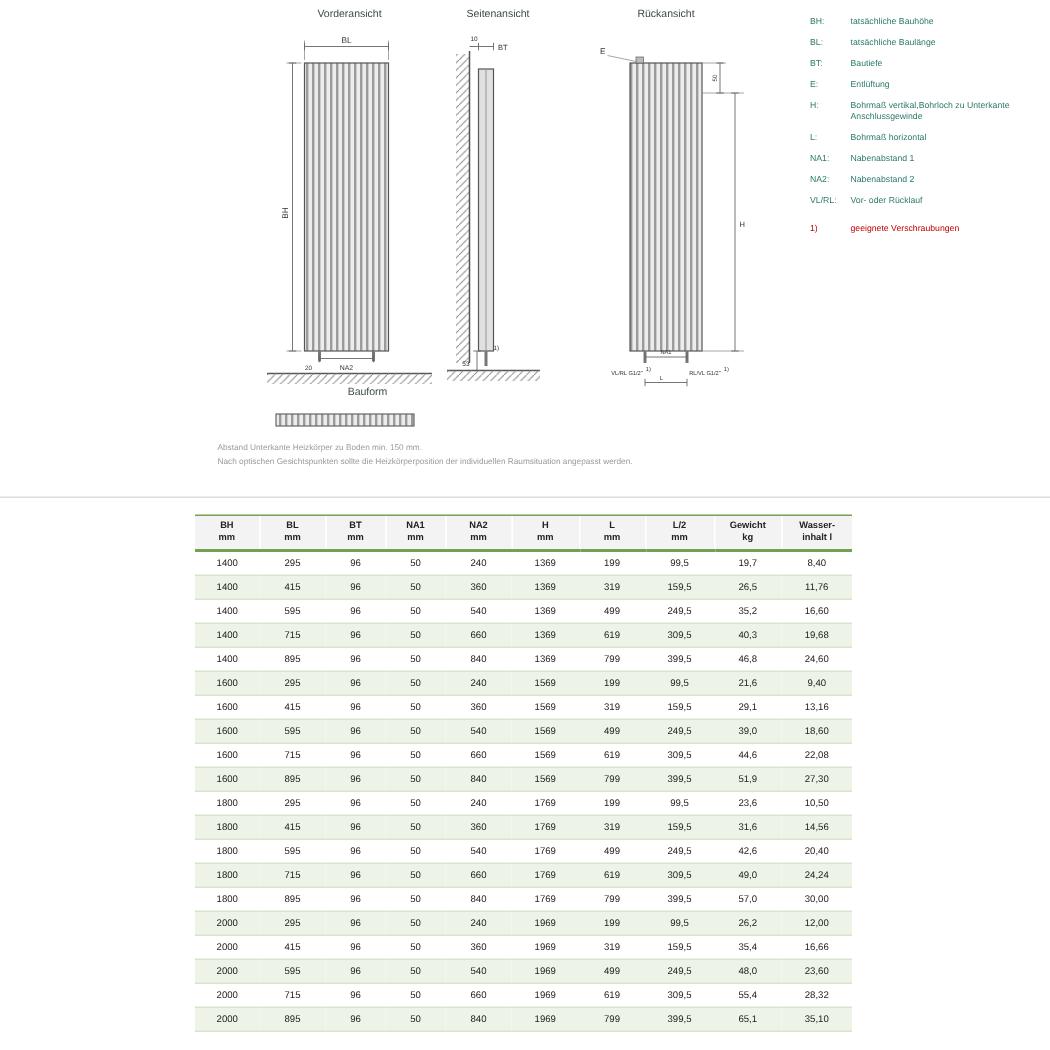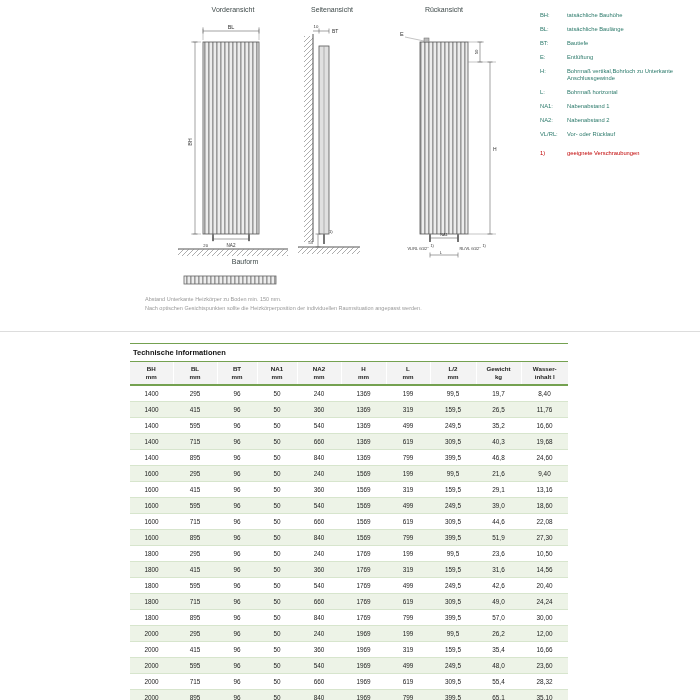--- a/index.html
+++ b/index.html
@@ -207,21 +207,20 @@
     </div>
 
   <div class="notes">
     <div>Abstand Unterkante Heizkörper zu Boden min. 150 mm.</div>
     <div>Nach optischen Gesichtspunkten sollte die Heizkörperposition der individuellen Raumsituation angepasst werden.</div>
   </div>
 
   <div class="divider"></div>
 
   <div class="tech">
-    <div class="tech-title">Technische Informationen</div>
     <table class="tech-table">
       <colgroup>
         <col style="width:43px">
           <col style="width:44px">
           <col style="width:40px">
           <col style="width:40px">
           <col style="width:44px">
         <col style="width:45px">
           <col style="width:44px">
           <col style="width:46px">

